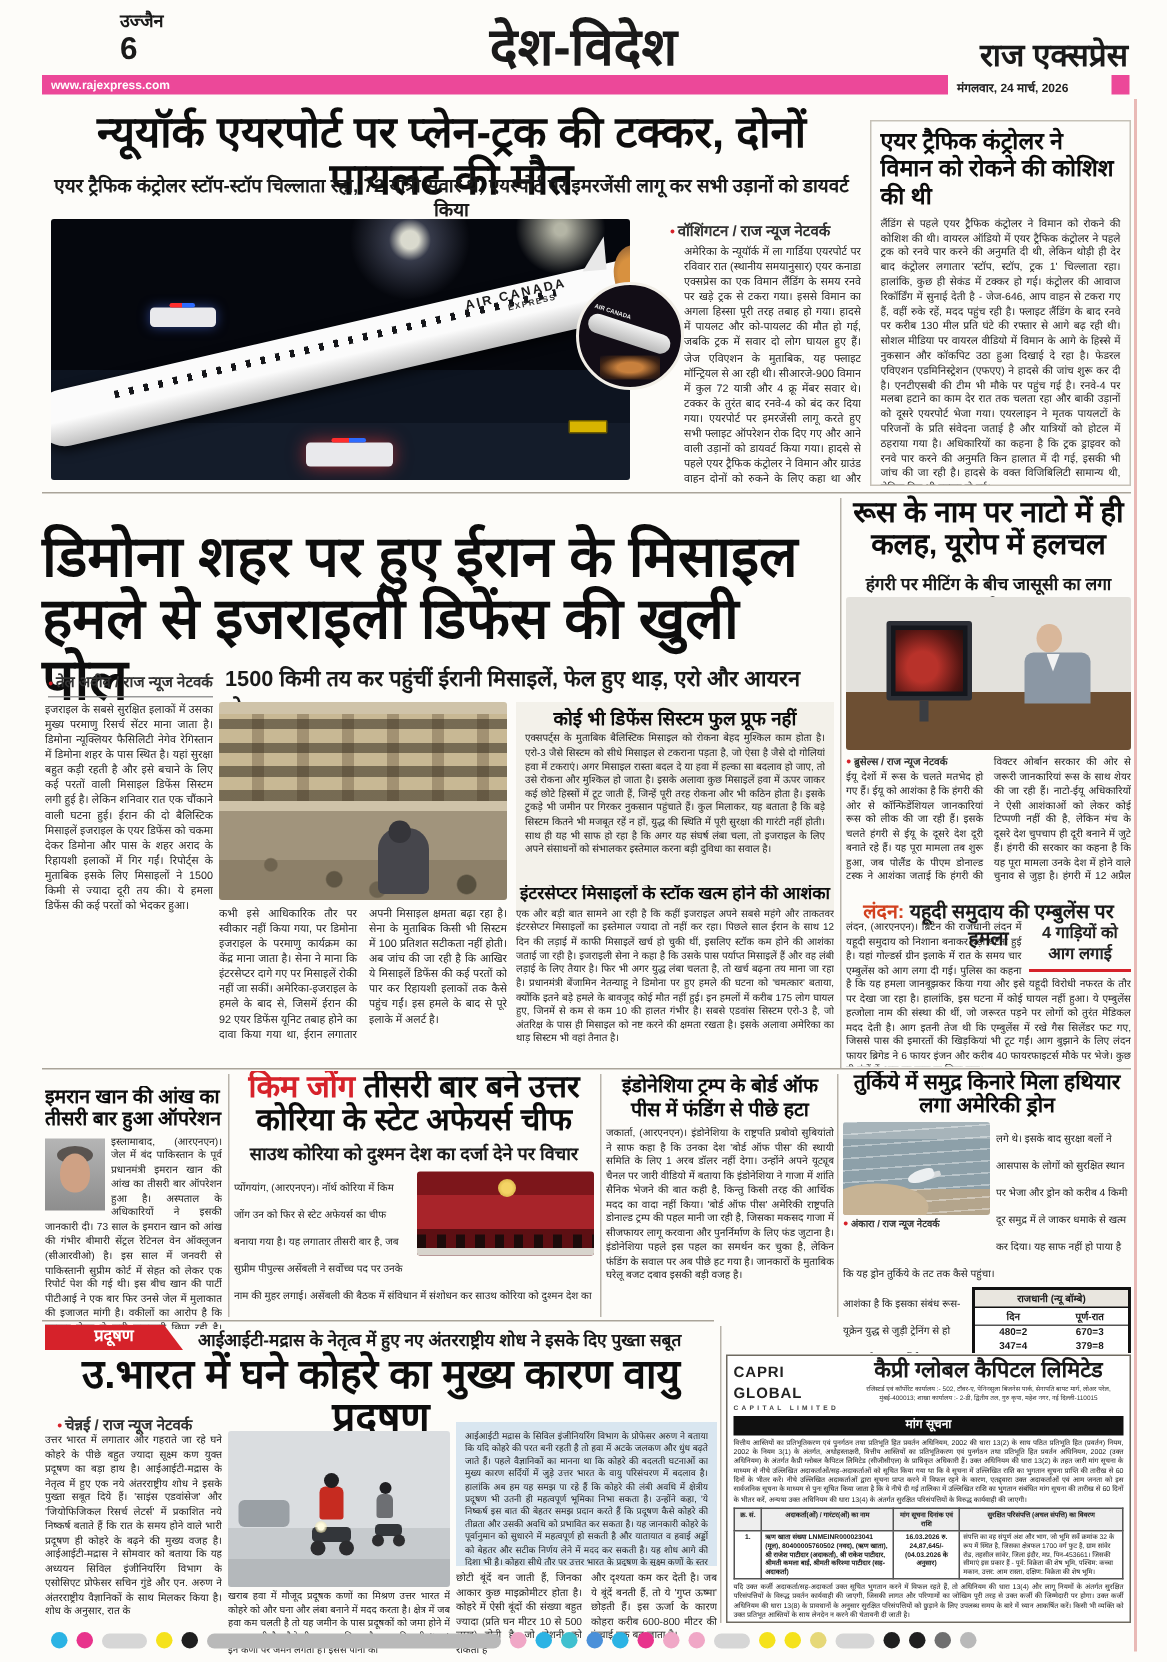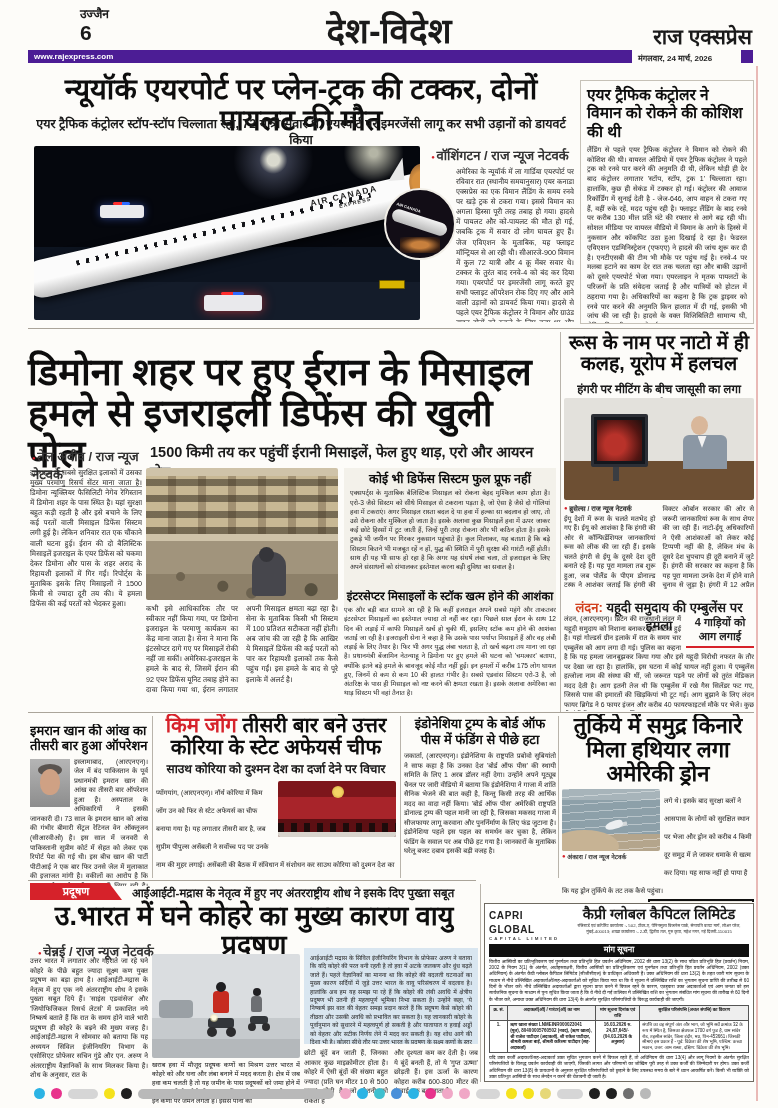--- a/index.html
+++ b/index.html
@@ -4,26 +4,26 @@
 <style>
   *{margin:0;padding:0;box-sizing:border-box}
   html,body{background:#8a8a8a}
   #page{position:relative;width:778px;height:1108px;background:#fdfcf9;margin:0 auto;
         font-family:"Liberation Sans",sans-serif;color:#1a1a1a;overflow:hidden}
   .abs{position:absolute}
   .jt{text-align:justify}
   .ct{text-align:center}
   .hl{font-weight:800;color:#0d0d0d;line-height:1.08}
   .body-txt{font-size:7.2px;line-height:1.4;color:#242424;text-align:justify;overflow:hidden}
-  .byline{font-size:13px;font-weight:700;color:#333}
+  .byline{font-size:10px;font-weight:700;color:#333}
   .rdot::before{content:"● ";color:#d6222a;font-size:6px;vertical-align:1px}
   .vline{border-left:1px solid #b9b4ab}
   .hline{border-top:1px solid #aaa49a}
   
-  .redbar{background:#4c1d95;color:#fff}
+  .redbar{background:#ec4899;color:#fff}
   
   .ph{position:absolute;overflow:hidden;border-radius:2px}
   
   .plane-bg{background:radial-gradient(circle at 62% 8%, rgba(255,255,240,.85) 0 6px, rgba(200,210,255,.25) 14px, transparent 40px),
             radial-gradient(circle at 88% 4%, rgba(255,255,230,.7) 0 4px, transparent 30px),
             linear-gradient(180deg,#05070d 0 58%,#0d1420 58% 78%,#141c2a 78% 100%)}
   .fuselage{position:absolute;left:-4%;top:40%;width:110%;height:38px;transform:rotate(-13deg);
             background:linear-gradient(180deg,#fbfbfb 0 55%,#bfbfbf 100%);border-radius:20px 8px 8px 20px;box-shadow:0 3px 8px rgba(0,0,0,.7)}
   .fus-win{position:absolute;left:13%;right:16%;top:9px;height:5px;
            background:repeating-linear-gradient(90deg,#15161a 0 3px,transparent 3px 10px)}
@@ -246,21 +246,21 @@
     </div>
 
   </div>
 
   <div class="abs" style="left:404px;top:716px;width:152px;height:162px;overflow:hidden">
     <div class="hl ct" style="font-size:13px;line-height:1.2">इंडोनेशिया ट्रम्प के बोर्ड ऑफ पीस में फंडिंग से पीछे हटा</div>
     <div class="body-txt" style="font-size:6.8px;margin-top:4px">जकार्ता, (आरएनएन)। इंडोनेशिया के राष्ट्रपति प्रबोवो सुबियांतो ने साफ कहा है कि उनका देश 'बोर्ड ऑफ पीस' की स्थायी समिति के लिए 1 अरब डॉलर नहीं देगा। उन्होंने अपने यूट्यूब चैनल पर जारी वीडियो में बताया कि इंडोनेशिया ने गाजा में शांति सैनिक भेजने की बात कही है, किन्तु किसी तरह की आर्थिक मदद का वादा नहीं किया। 'बोर्ड ऑफ पीस' अमेरिकी राष्ट्रपति डोनाल्ड ट्रम्प की पहल मानी जा रही है, जिसका मकसद गाजा में सीजफायर लागू करवाना और पुनर्निर्माण के लिए फंड जुटाना है। इंडोनेशिया पहले इस पहल का समर्थन कर चुका है, लेकिन फंडिंग के सवाल पर अब पीछे हट गया है। जानकारों के मुताबिक घरेलू बजट दबाव इसकी बड़ी वजह है।</div>
   </div>
 
   <div class="abs" style="left:562px;top:714px;width:192px;height:188px;overflow:hidden">
-    <div class="hl ct" style="font-size:22px">तुर्किये में समुद्र किनारे मिला हथियार लगा अमेरिकी ड्रोन</div>
+    <div class="hl ct" style="font-size:14px">तुर्किये में समुद्र किनारे मिला हथियार लगा अमेरिकी ड्रोन</div>
     <div style="margin-top:4px">
       <span style="float:left;width:98px;margin:0 4px 2px 0;display:block">
         <span class="ph sea-bg" style="position:relative;display:block;width:98px;height:62px">
           <span class="sea-waves"></span>
             <span class="sea-sand"></span>
             <span class="drone"></span>
         </span>
         <span class="byline rdot" style="font-size:6.4px;display:block;margin-top:1px">अंकारा / राज न्यूज नेटवर्क</span>
       </span>
       <span class="body-txt" style="font-size:6.8px">लगे थे। इसके बाद सुरक्षा बलों ने आसपास के लोगों को सुरक्षित स्थान पर भेजा और ड्रोन को करीब 4 किमी दूर समुद्र में ले जाकर धमाके से खत्म कर दिया। यह साफ नहीं हो पाया है कि यह ड्रोन तुर्किये के तट तक कैसे पहुंचा।</span>

